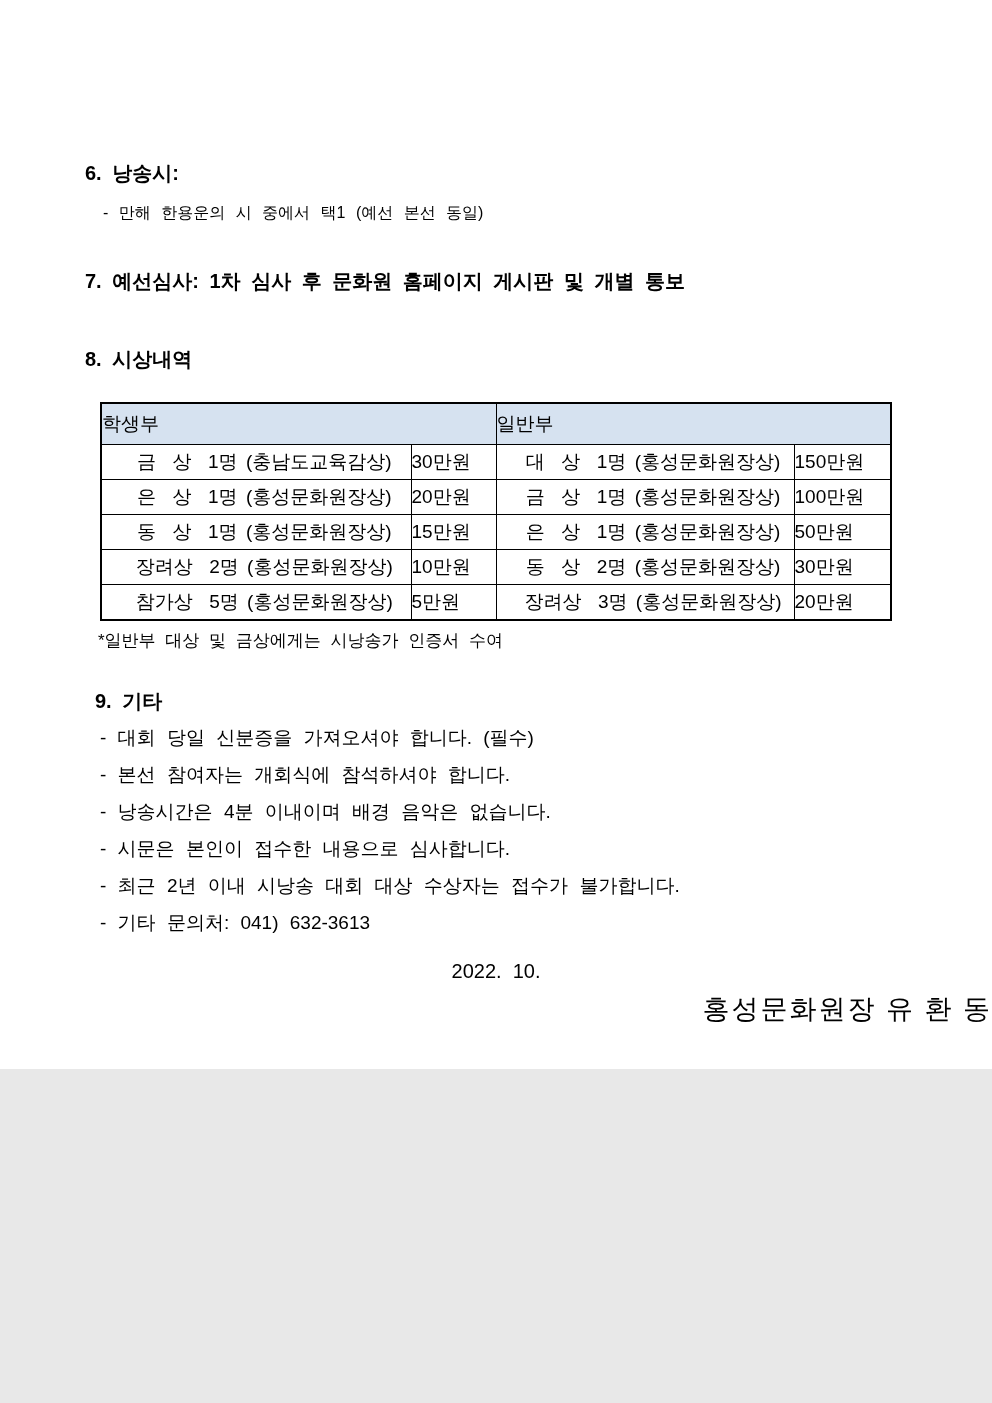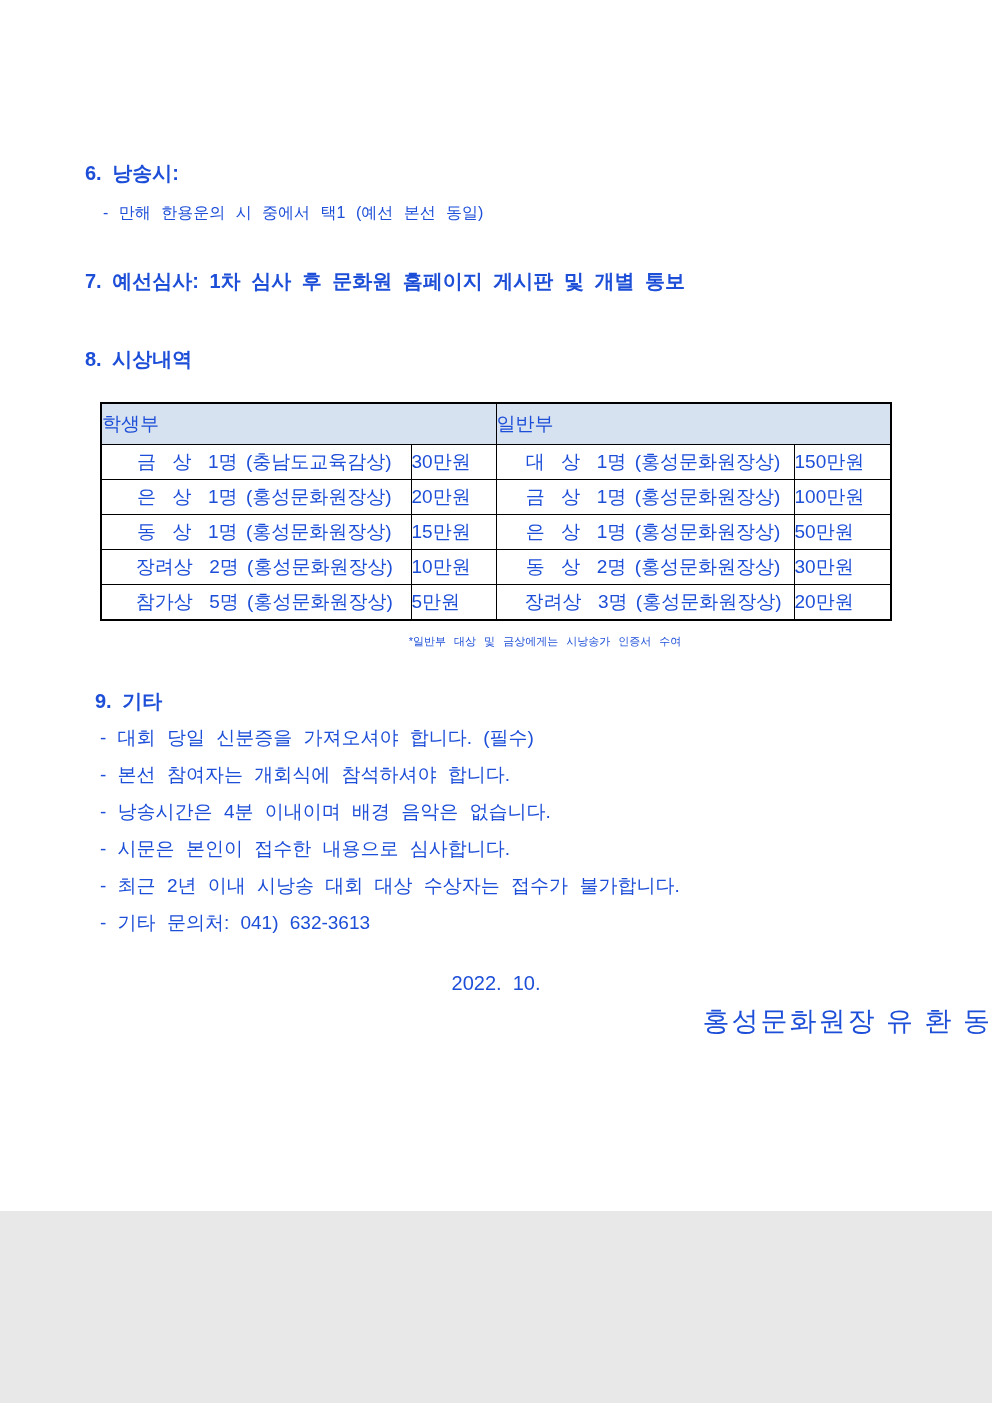--- a/index.html
+++ b/index.html
@@ -1,22 +1,22 @@
 <!DOCTYPE html>
 <html><head>
 <meta charset="utf-8">
 <style>
   html,body { margin:0; padding:0; background:#e8e8e8; }
   .page {
     width: 992px;
-    height: 1211px;
+    height: 1069px;
     margin: 0 auto;
     background: #ffffff;
     font-family: "Liberation Sans", "DejaVu Sans", sans-serif;
-    color: #1d4ed8;
+    color: #000000;
     position: relative;
     box-sizing: border-box;
     padding-top: 160px;
     overflow: hidden;
   }
   .heading {
     margin-left: 85px;
     font-size: 20px;
     font-weight: 700;
     line-height: 26px;
@@ -57,38 +57,37 @@
   .prize-table td.prize {
     text-align: center;
     padding-left: 16px;
     white-space: pre;
     word-spacing: 3px;
   }
   .prize-table td.amount { text-align: left; }
   .footnote {
     margin-left: 98px;
     margin-top: 9px;
-    font-size: 11px;
+    font-size: 17px;
     line-height: 22px;
     word-spacing: 5px;
     white-space: pre;
-    text-align: center;
   }
   .heading.s9 { margin-top: 36px; margin-left: 95px; }
   .etc-list { list-style: none; margin: 0; padding: 0; }
   .etc-list li {
     margin-left: 100px;
     margin-top: 11px;
     font-size: 19px;
     line-height: 26px;
     word-spacing: 6px;
     white-space: pre;
   }
   .date-line {
-    margin-top: 34px;
+    margin-top: 22px;
     text-align: center;
     font-size: 20px;
     line-height: 26px;
     white-space: pre;
   }
   .signature-line {
     margin-top: 8px;
     text-align: right;
     font-size: 27px;
     line-height: 34px;

